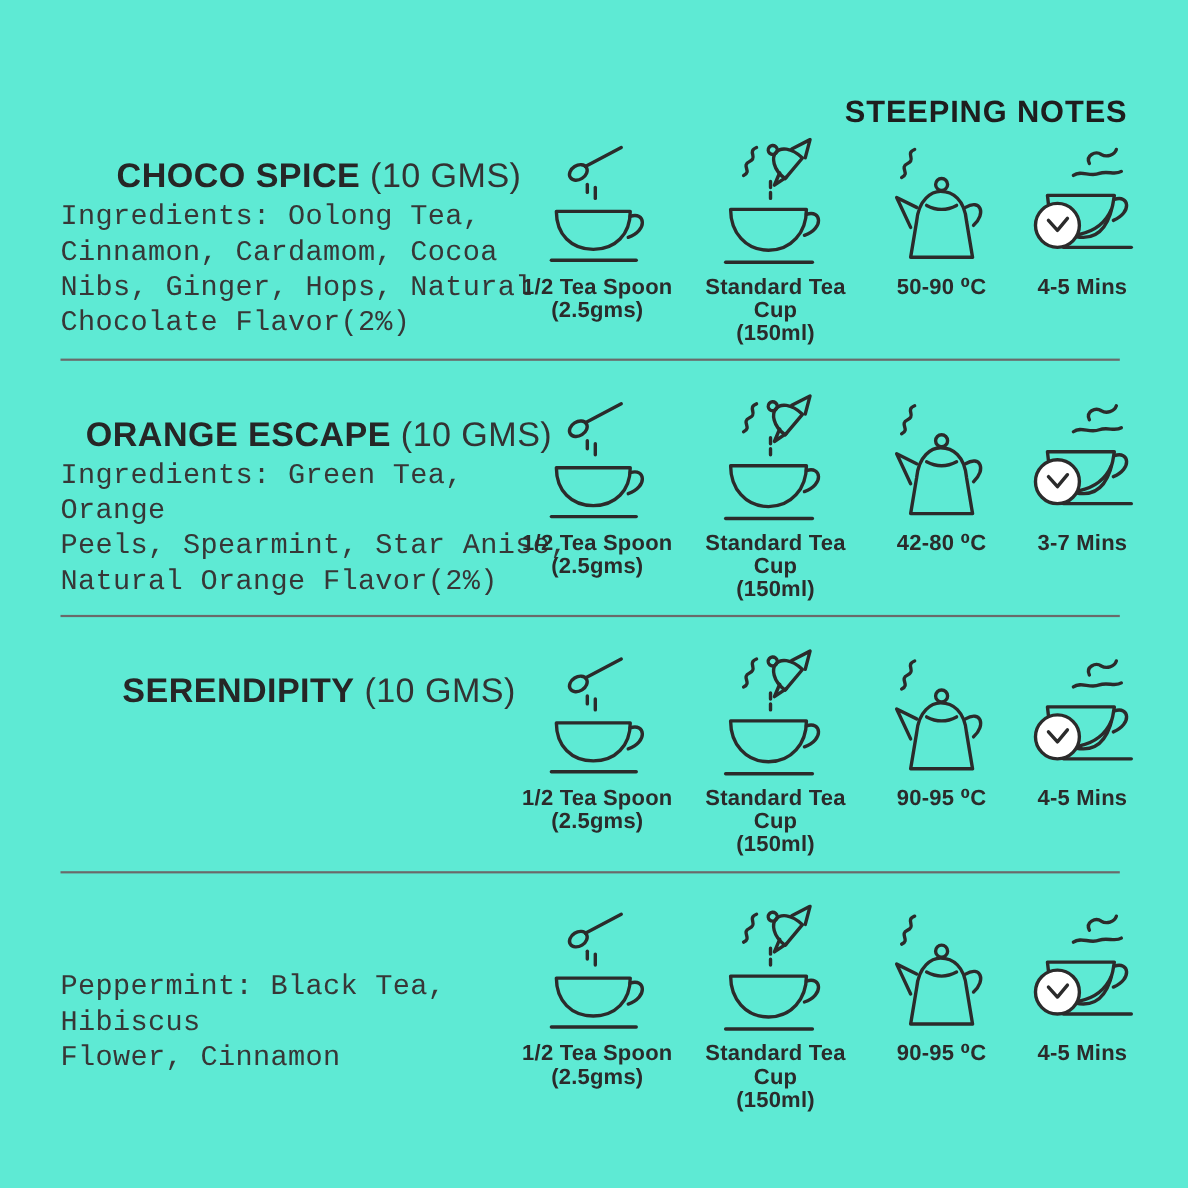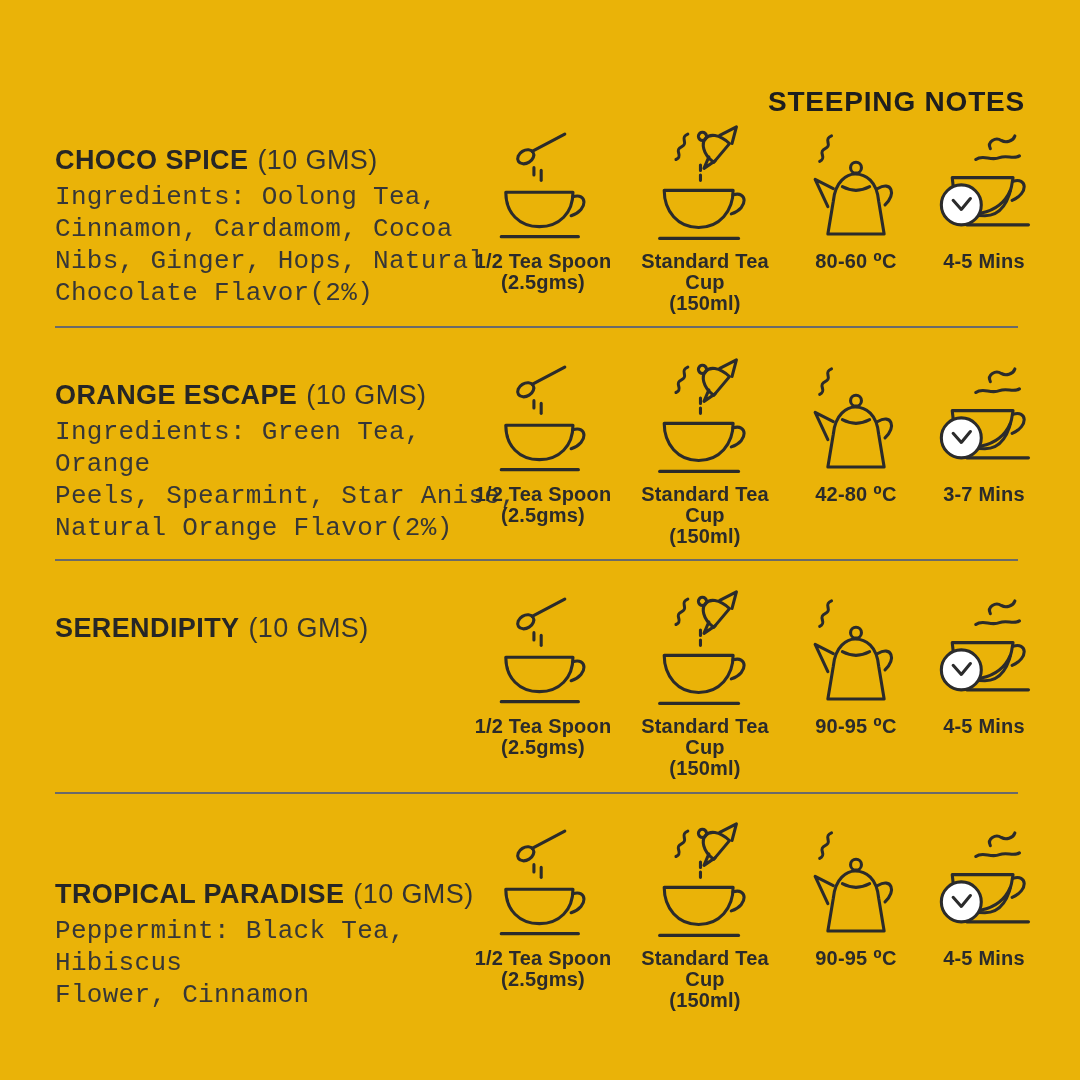--- a/index.html
+++ b/index.html
@@ -1,35 +1,35 @@
 <!DOCTYPE html>
 <html><head>
 <meta charset="utf-8">
 <style>
   html,body{margin:0;padding:0;background:#ffffff;}
   .page{
     position:relative;
     width:1080px;height:1080px;
-    background:#eab308;
+    background:#5eead4;
     overflow:hidden;
     font-family:"Liberation Sans","DejaVu Sans",sans-serif;
     color:#2e2e2e;
   }
   .header{
     position:absolute;top:86px;right:55px;
     font-size:28px;font-weight:bold;letter-spacing:.8px;
     color:#1e1e1e;white-space:nowrap;
   }
   .divider{
     position:absolute;left:55px;width:963px;height:2px;
     background:#6a6a6a;
   }
   section.row{position:absolute;left:0;width:1080px;}
   .info{position:absolute;left:55px;width:470px;}
-  .title{margin:0;font-size:27px;line-height:34px;letter-spacing:.4px;white-space:nowrap;}
+  .title{margin:0;font-size:31px;line-height:34px;letter-spacing:.4px;white-space:nowrap;text-align:center;}
   .title .name{font-weight:bold;color:#262626;}
   .title .weight{font-weight:normal;color:#333333;margin-left:9px;}
   .ingredients{
     margin:4px 0 0 0;font-size:26px;line-height:32px;
     letter-spacing:.3px;color:#373737;white-space:pre-line;font-family:Liberation Mono, monospace;
   }
   .col{position:absolute;top:0;text-align:center;}
   .col .pict{display:block;margin:0 auto;height:118px;}
   .label{
     margin-top:8px;font-size:20px;font-weight:bold;line-height:21px;
@@ -114,21 +114,21 @@
         </svg>
       <div class="label">
           <span>Standard Tea Cup</span>
           <span>(150ml)</span>
         </div>
     </div>
     <div class="col" style="left:781px;width:150px;">
       <svg class="pict" width="118" height="118" viewBox="0 0 130 130">
           <use href="#icon-kettle"></use>
         </svg>
-      <div class="label">80-60 ⁰C</div>
+      <div class="label">50-90 ⁰C</div>
     </div>
     <div class="col" style="left:909px;width:150px;">
       <svg class="pict" width="118" height="118" viewBox="0 0 130 130">
           <use href="#icon-clock-cup"></use>
         </svg>
       <div class="label">4-5 Mins</div>
     </div>
   </section>
 
   <div class="divider" style="top:326px;"></div>
@@ -207,21 +207,20 @@
           <use href="#icon-clock-cup"></use>
         </svg>
       <div class="label">4-5 Mins</div>
     </div>
   </section>
 
   <div class="divider" style="top:792px;"></div>
 
   <section class="row" style="top:822px;">
     <div class="info" style="top:55px;">
-      <h2 class="title"><span class="name">TROPICAL PARADISE</span><span class="weight">(10 GMS)</span></h2>
       <p class="ingredients">Peppermint: Black Tea, Hibiscus
 Flower, Cinnamon</p>
     </div>
     <div class="col" style="left:463px;width:160px;">
       <svg class="pict" width="118" height="118" viewBox="0 0 130 130">
           <use href="#icon-spoon-cup"></use>
         </svg>
       <div class="label">
           <span>1/2 Tea Spoon</span>
           <span>(2.5gms)</span>

